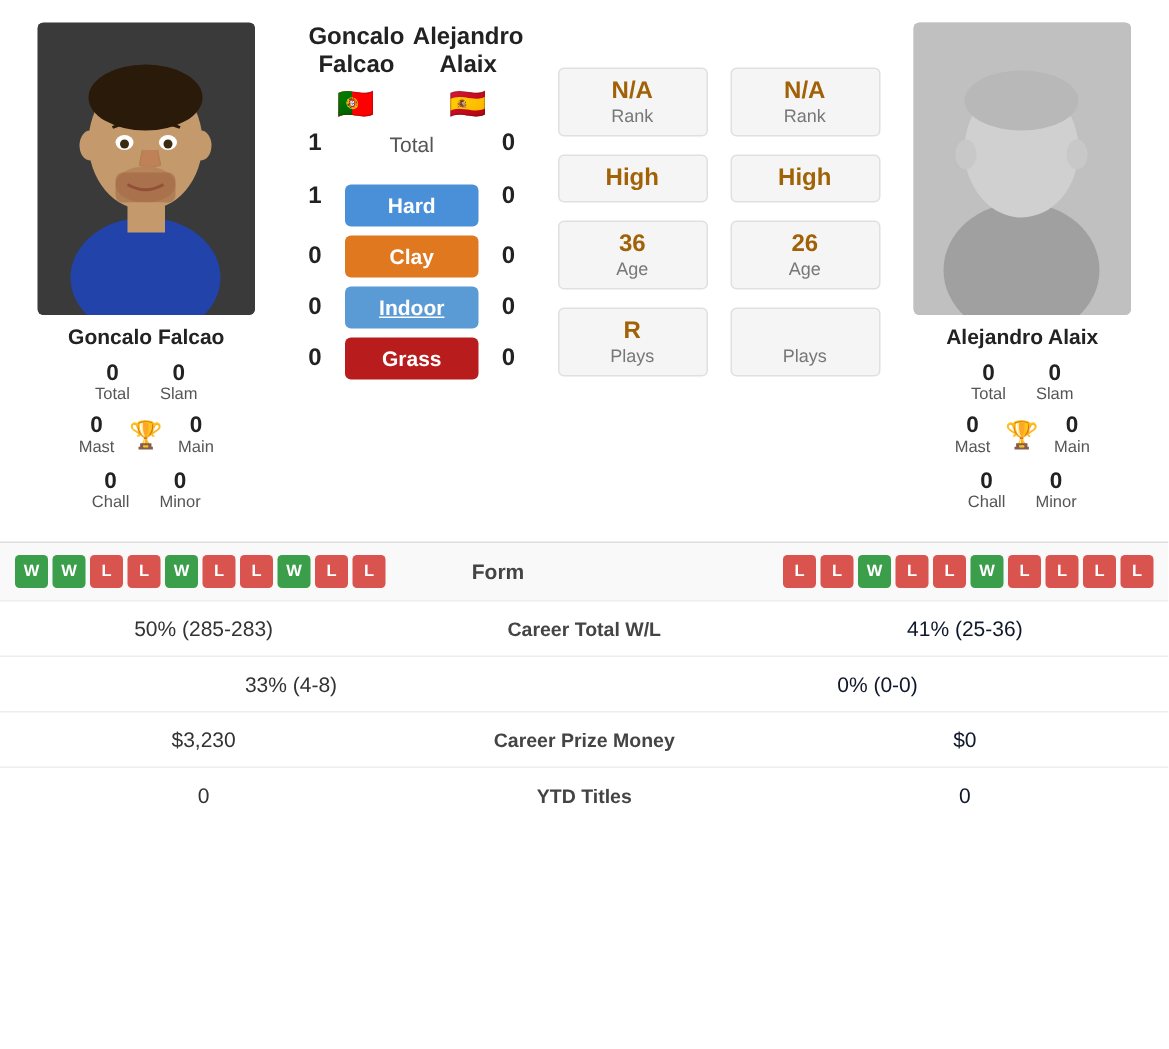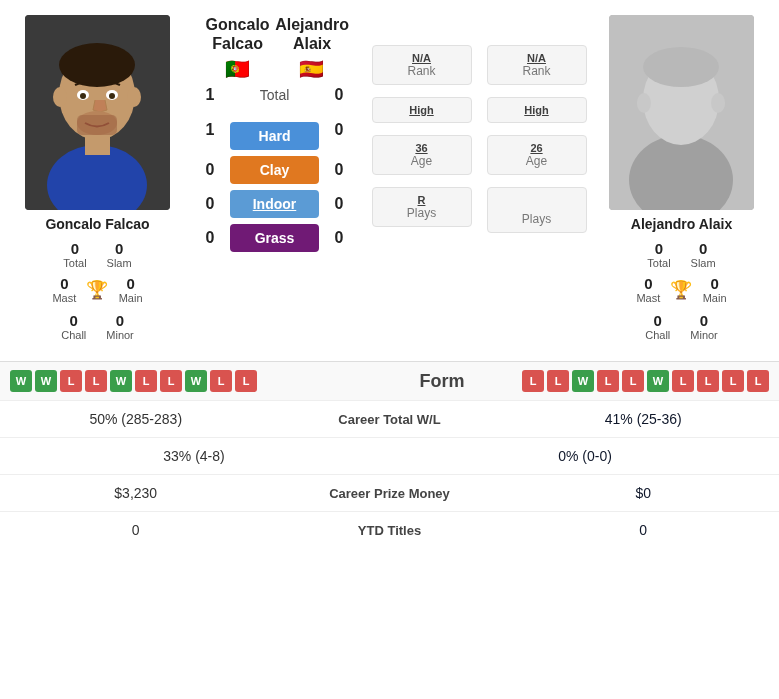--- a/index.html
+++ b/index.html
@@ -137,41 +137,40 @@
       padding: 6px 0;
       border-radius: 4px;
       color: #fff;
       font-size: 14px;
       font-weight: bold;
     }
 
     .surface-hard { background: #4a90d9; margin-top: 12px; }
     .surface-clay { background: #e07820; }
     .surface-indoor { background: #5b9bd5; }
-    .surface-grass { background: #701a75; }
+    .surface-grass { background: #b91c1c; }
 
     .total-label {
       font-size: 14px;
       color: #555;
       text-align: center;
       flex: 1;
     }
 
     .info-box-label {
       font-size: 12px;
       color: #777;
       text-align: center;
     }
 
     .info-box-value {
-      font-size: 11px;
-      font-weight: bold;
-      text-align: center;
-      color: #404040;
-      text-decoration: underline;
+      font-size: 16px;
+      font-weight: bold;
+      text-align: center;
+      color: #a16207;
     }
 
     .left-stats-box {
       background: #f5f5f5;
       border: 1px solid #e0e0e0;
       border-radius: 4px;
       width: 100px;
       padding: 6px 8px;
       margin-bottom: 8px;
       text-align: center;
@@ -205,25 +204,25 @@
     }
 
     .form-badges-right {
       display: flex;
       gap: 3px;
       flex: 1;
       justify-content: flex-end;
     }
 
     .form-label {
-      font-size: 18px;
+      font-size: 14px;
       color: #444;
       font-weight: bold;
       width: 150px;
-      text-align: right;
+      text-align: left;
       flex-shrink: 0;
     }
 
     .badge {
       width: 22px;
       height: 22px;
       border-radius: 3px;
       display: flex;
       align-items: center;
       justify-content: center;

